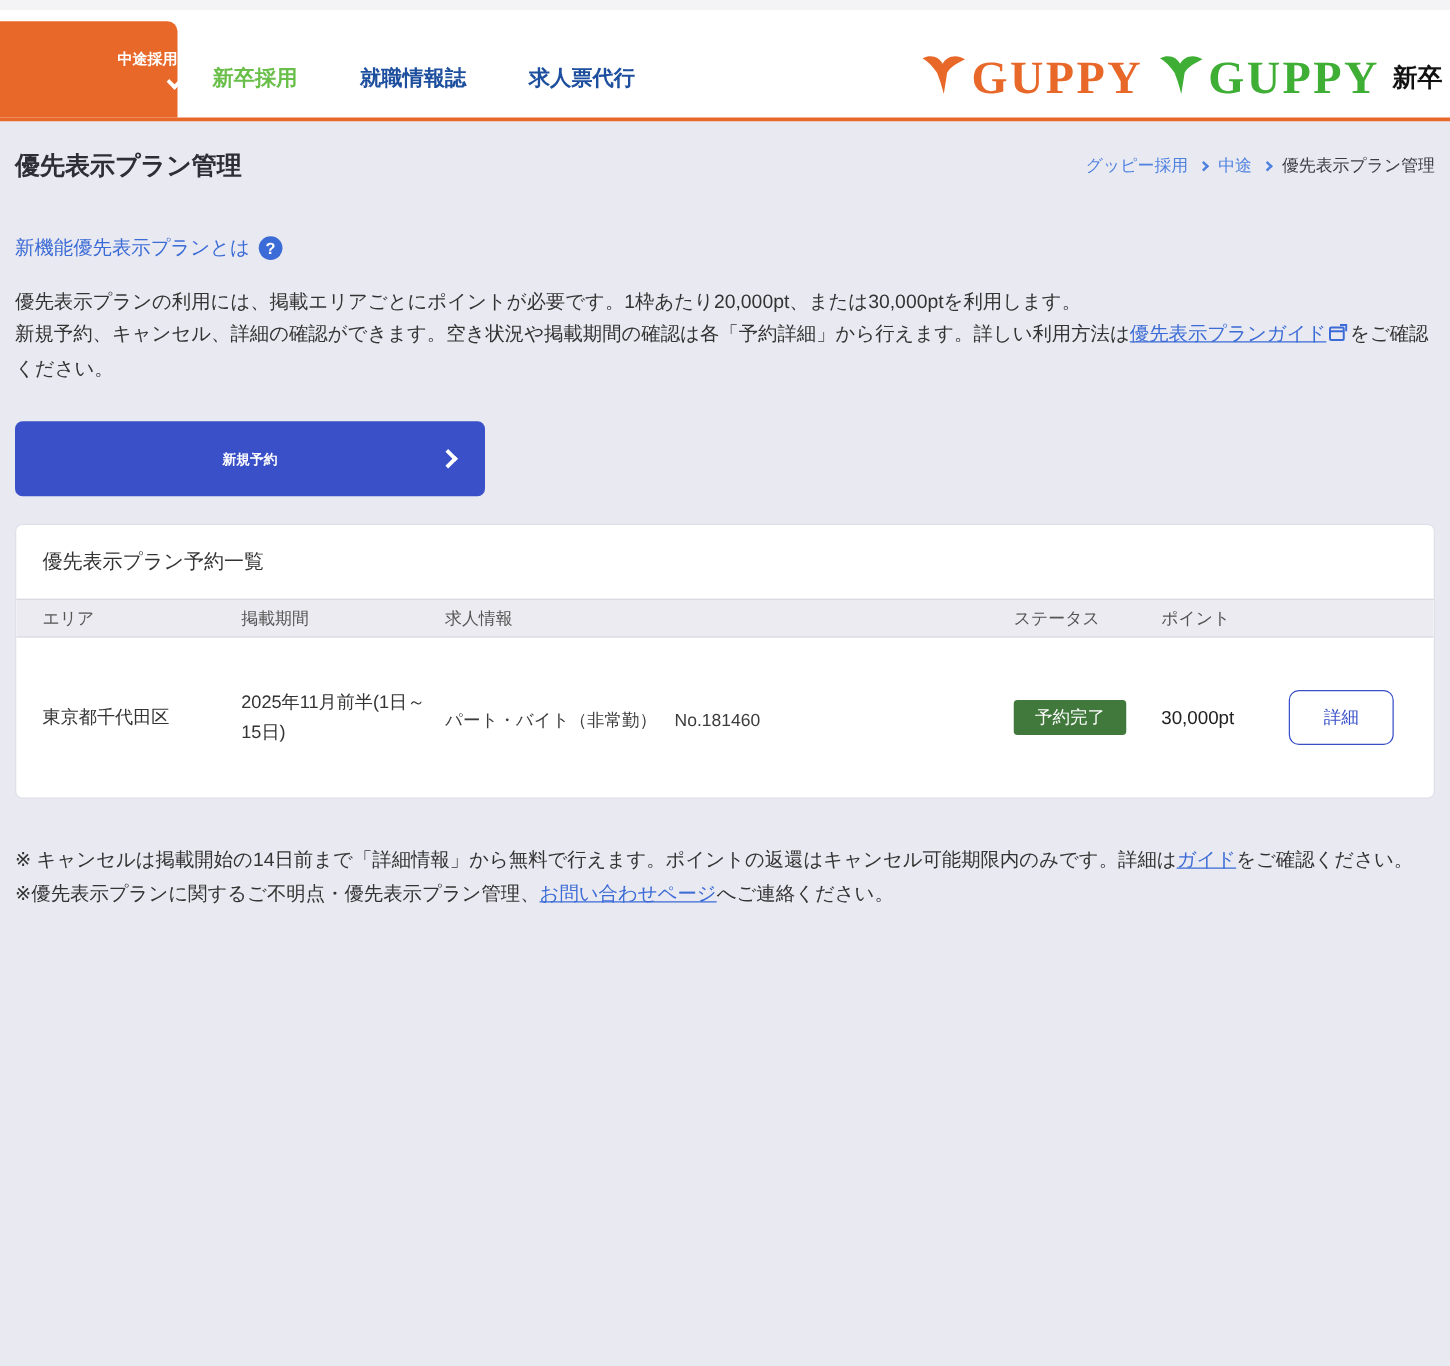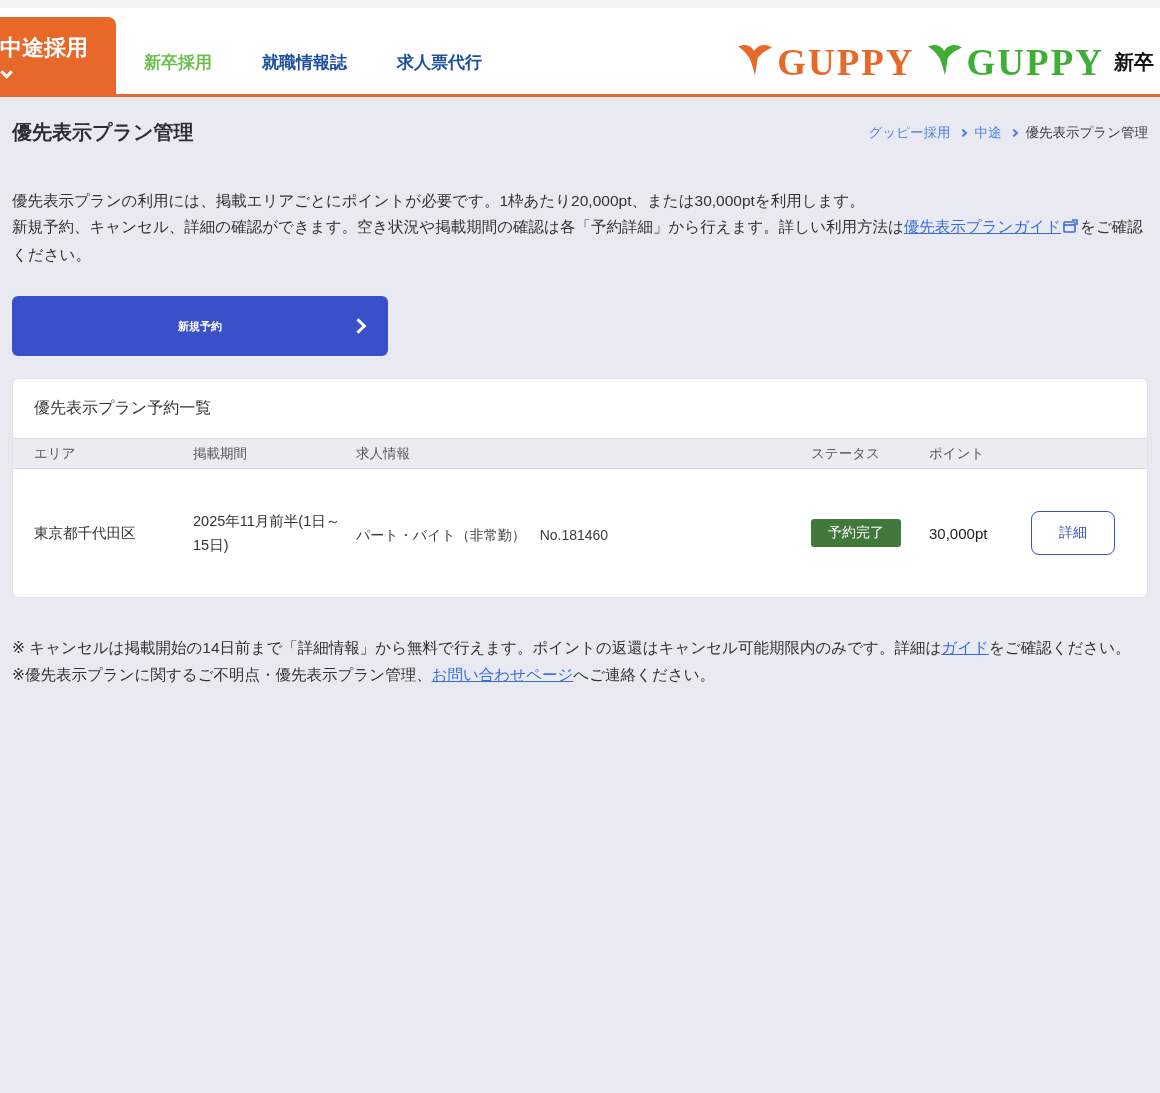--- a/index.html
+++ b/index.html
@@ -15,26 +15,26 @@
   .top-strip { height:8px; background:#f4f4f6; }
   .header {
     background:#fff;
     height:89px;
     border-bottom:3px solid #e8682a;
     display:flex;
     align-items:flex-end;
     position:relative;
   }
   .tab-active {
-    width:116px; height:77px;
+    width:142px; height:77px;
     background:#e8682a;
     border-radius:0 8px 0 0;
     color:#fff;
-    display:flex; flex-direction:column; align-items:flex-start; justify-content:center;
-    font-weight:bold; font-size:22px;
+    display:flex; flex-direction:column; align-items:flex-end; justify-content:center;
+    font-weight:bold; font-size:12px;
     cursor:pointer;
   }
   .chev-down {
     margin-top:7px;
     width:9px; height:9px;
     border-right:3px solid #fff; border-bottom:3px solid #fff;
     transform:rotate(45deg) translateY(-3px);
   }
   .nav-item {
     font-weight:bold; font-size:17px;
@@ -200,20 +200,24 @@
   <div class="breadcrumb">
     <a>グッピー採用</a>
     <span class="crumb-sep"></span>
     <a>中途</a>
     <span class="crumb-sep"></span>
     <span class="crumb-current">優先表示プラン管理</span>
   </div>
 </div>
 
 <div class="intro">
+  <div class="intro-heading">
+    <span>新機能優先表示プランとは</span>
+    <span class="help-icon">?</span>
+  </div>
   <div class="intro-text">
     <span>優先表示プランの利用には、掲載エリアごとにポイントが必要です。1枠あたり20,000pt、または30,000ptを利用します。</span><br>
     <span>新規予約、キャンセル、詳細の確認ができます。空き状況や掲載期間の確認は各「予約詳細」から行えます。詳しい利用方法は</span><a>優先表示プランガイド</a><span class="ext-icon"><svg width="15" height="15" viewBox="0 0 15 15">
           <rect x="1" y="3" width="11" height="10" rx="1" fill="none" stroke="#3b6bd6" stroke-width="1.6"></rect>
           <path d="M1,6 H12" stroke="#3b6bd6" stroke-width="1.6"></path>
           <path d="M9,1 H14 V6" fill="none" stroke="#3b6bd6" stroke-width="1.6"></path>
         </svg></span><span>をご確認ください。</span>
   </div>
 </div>
 

